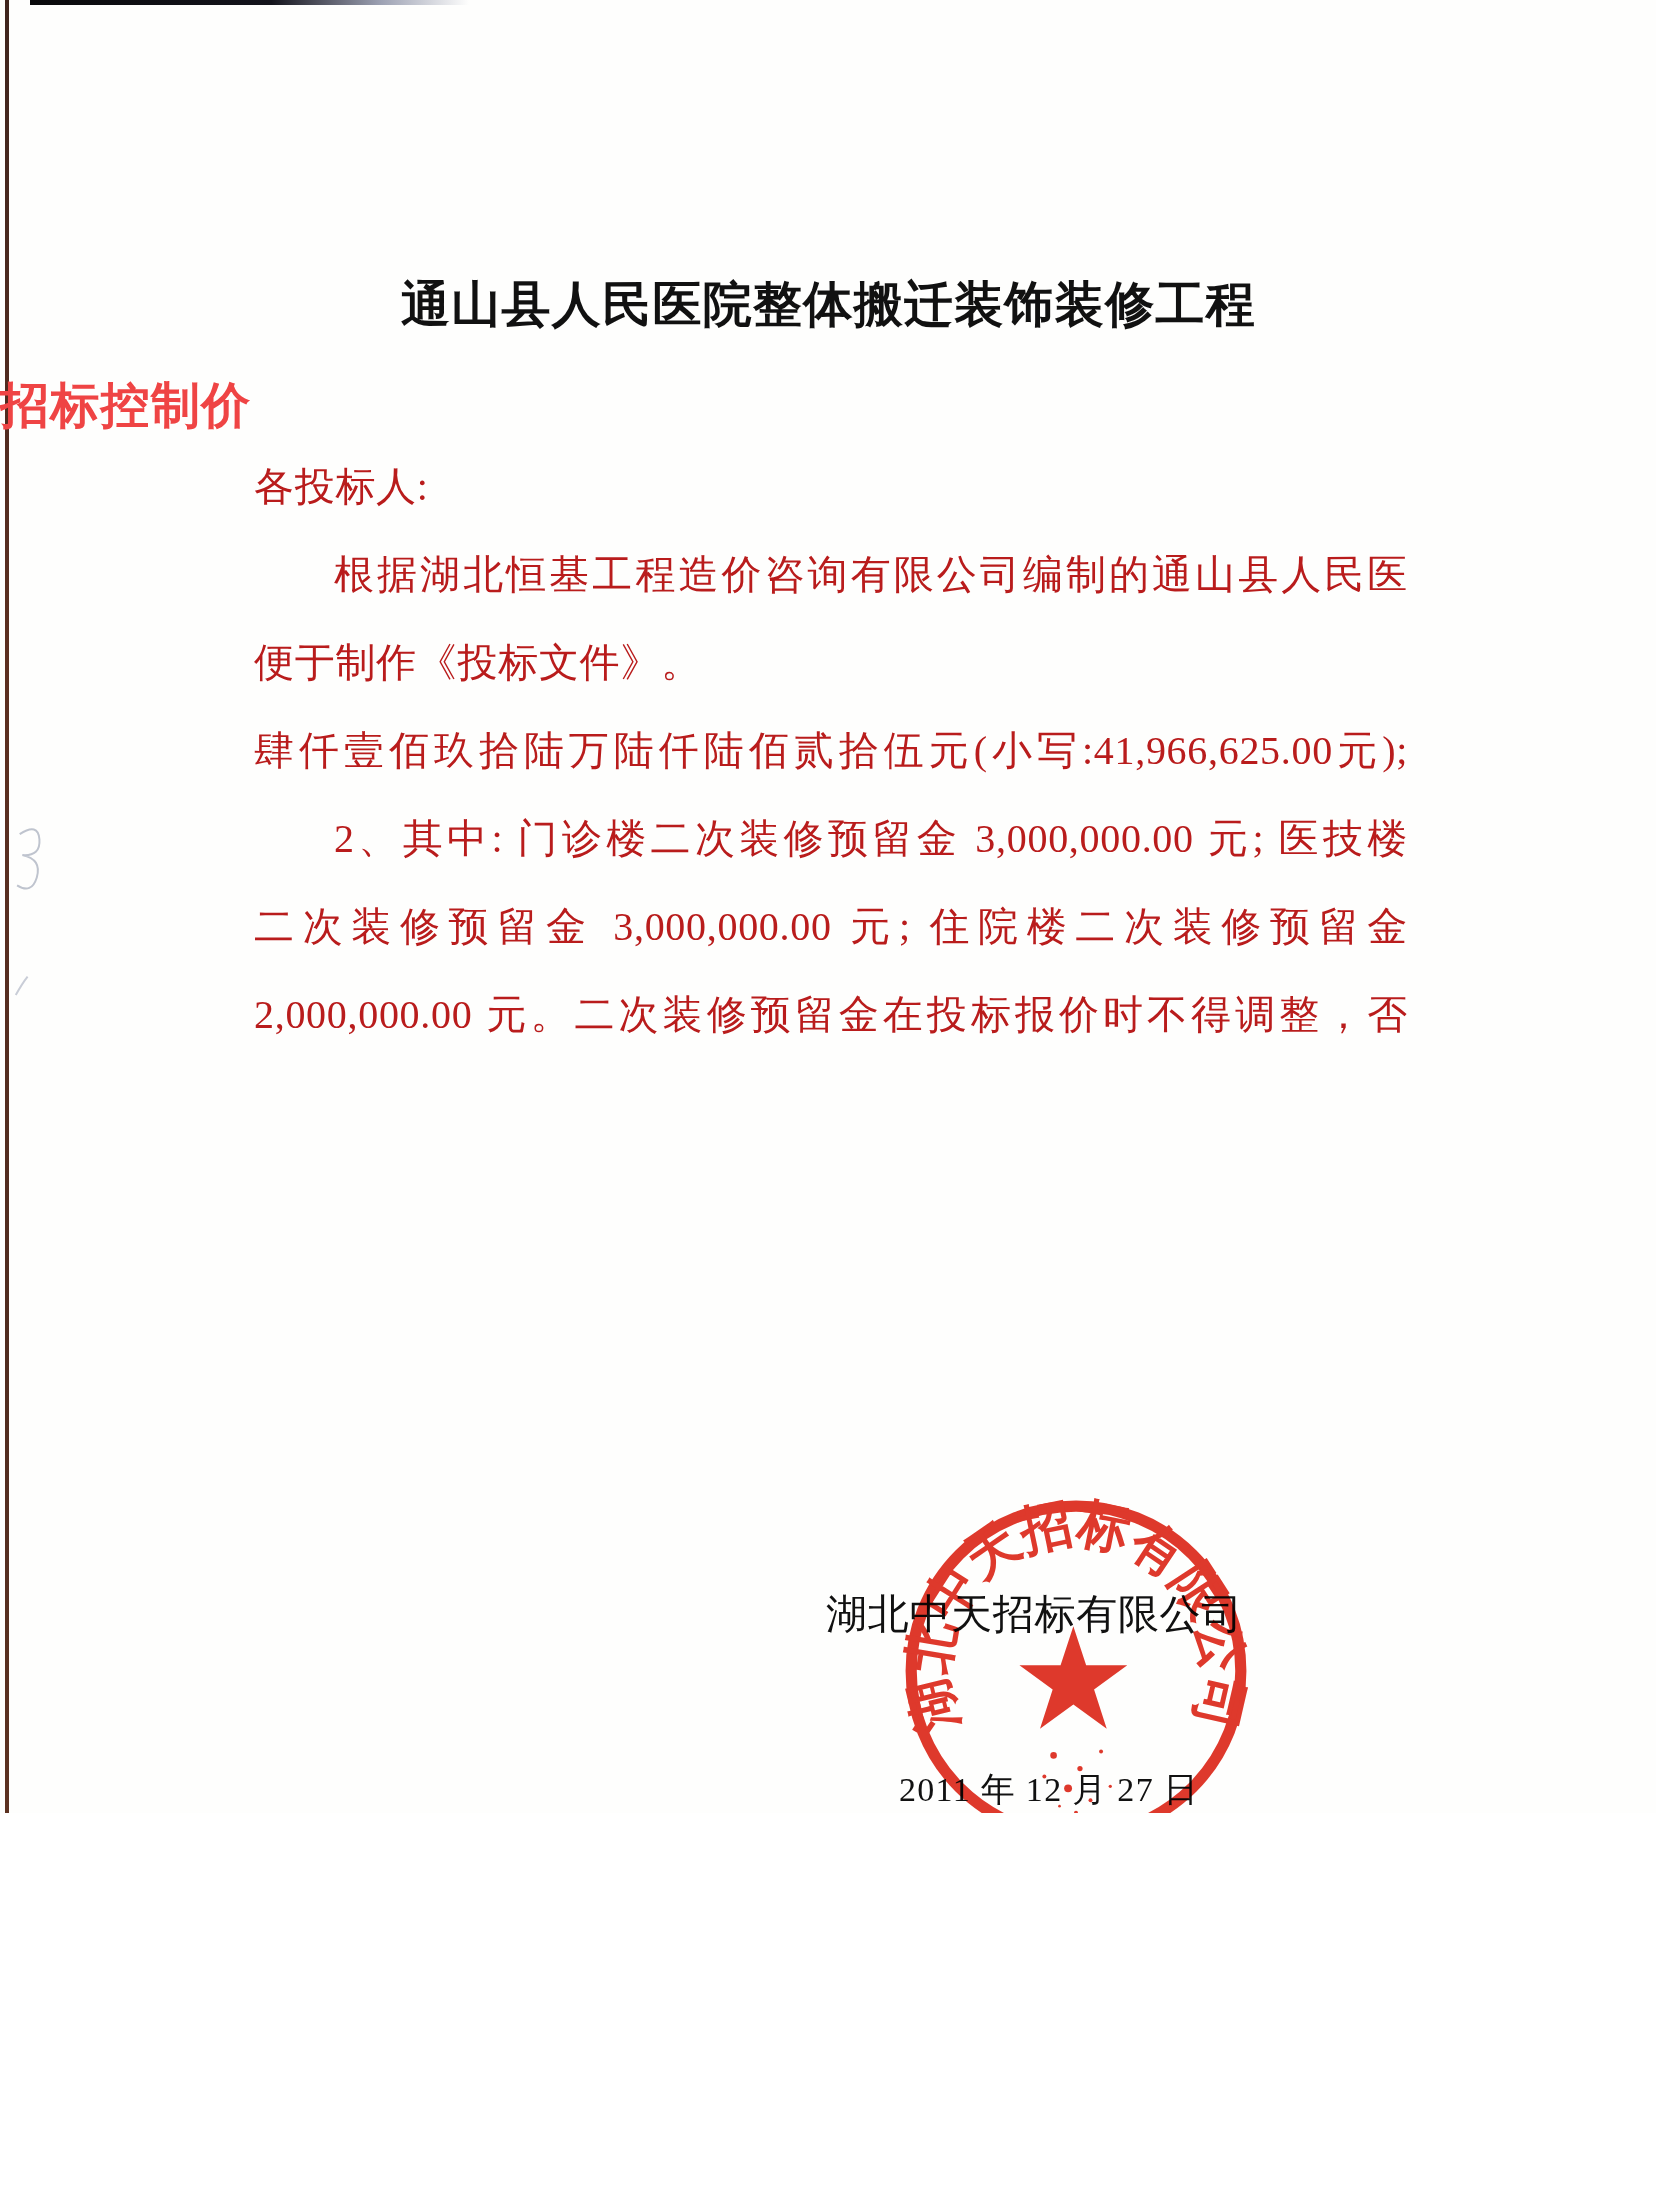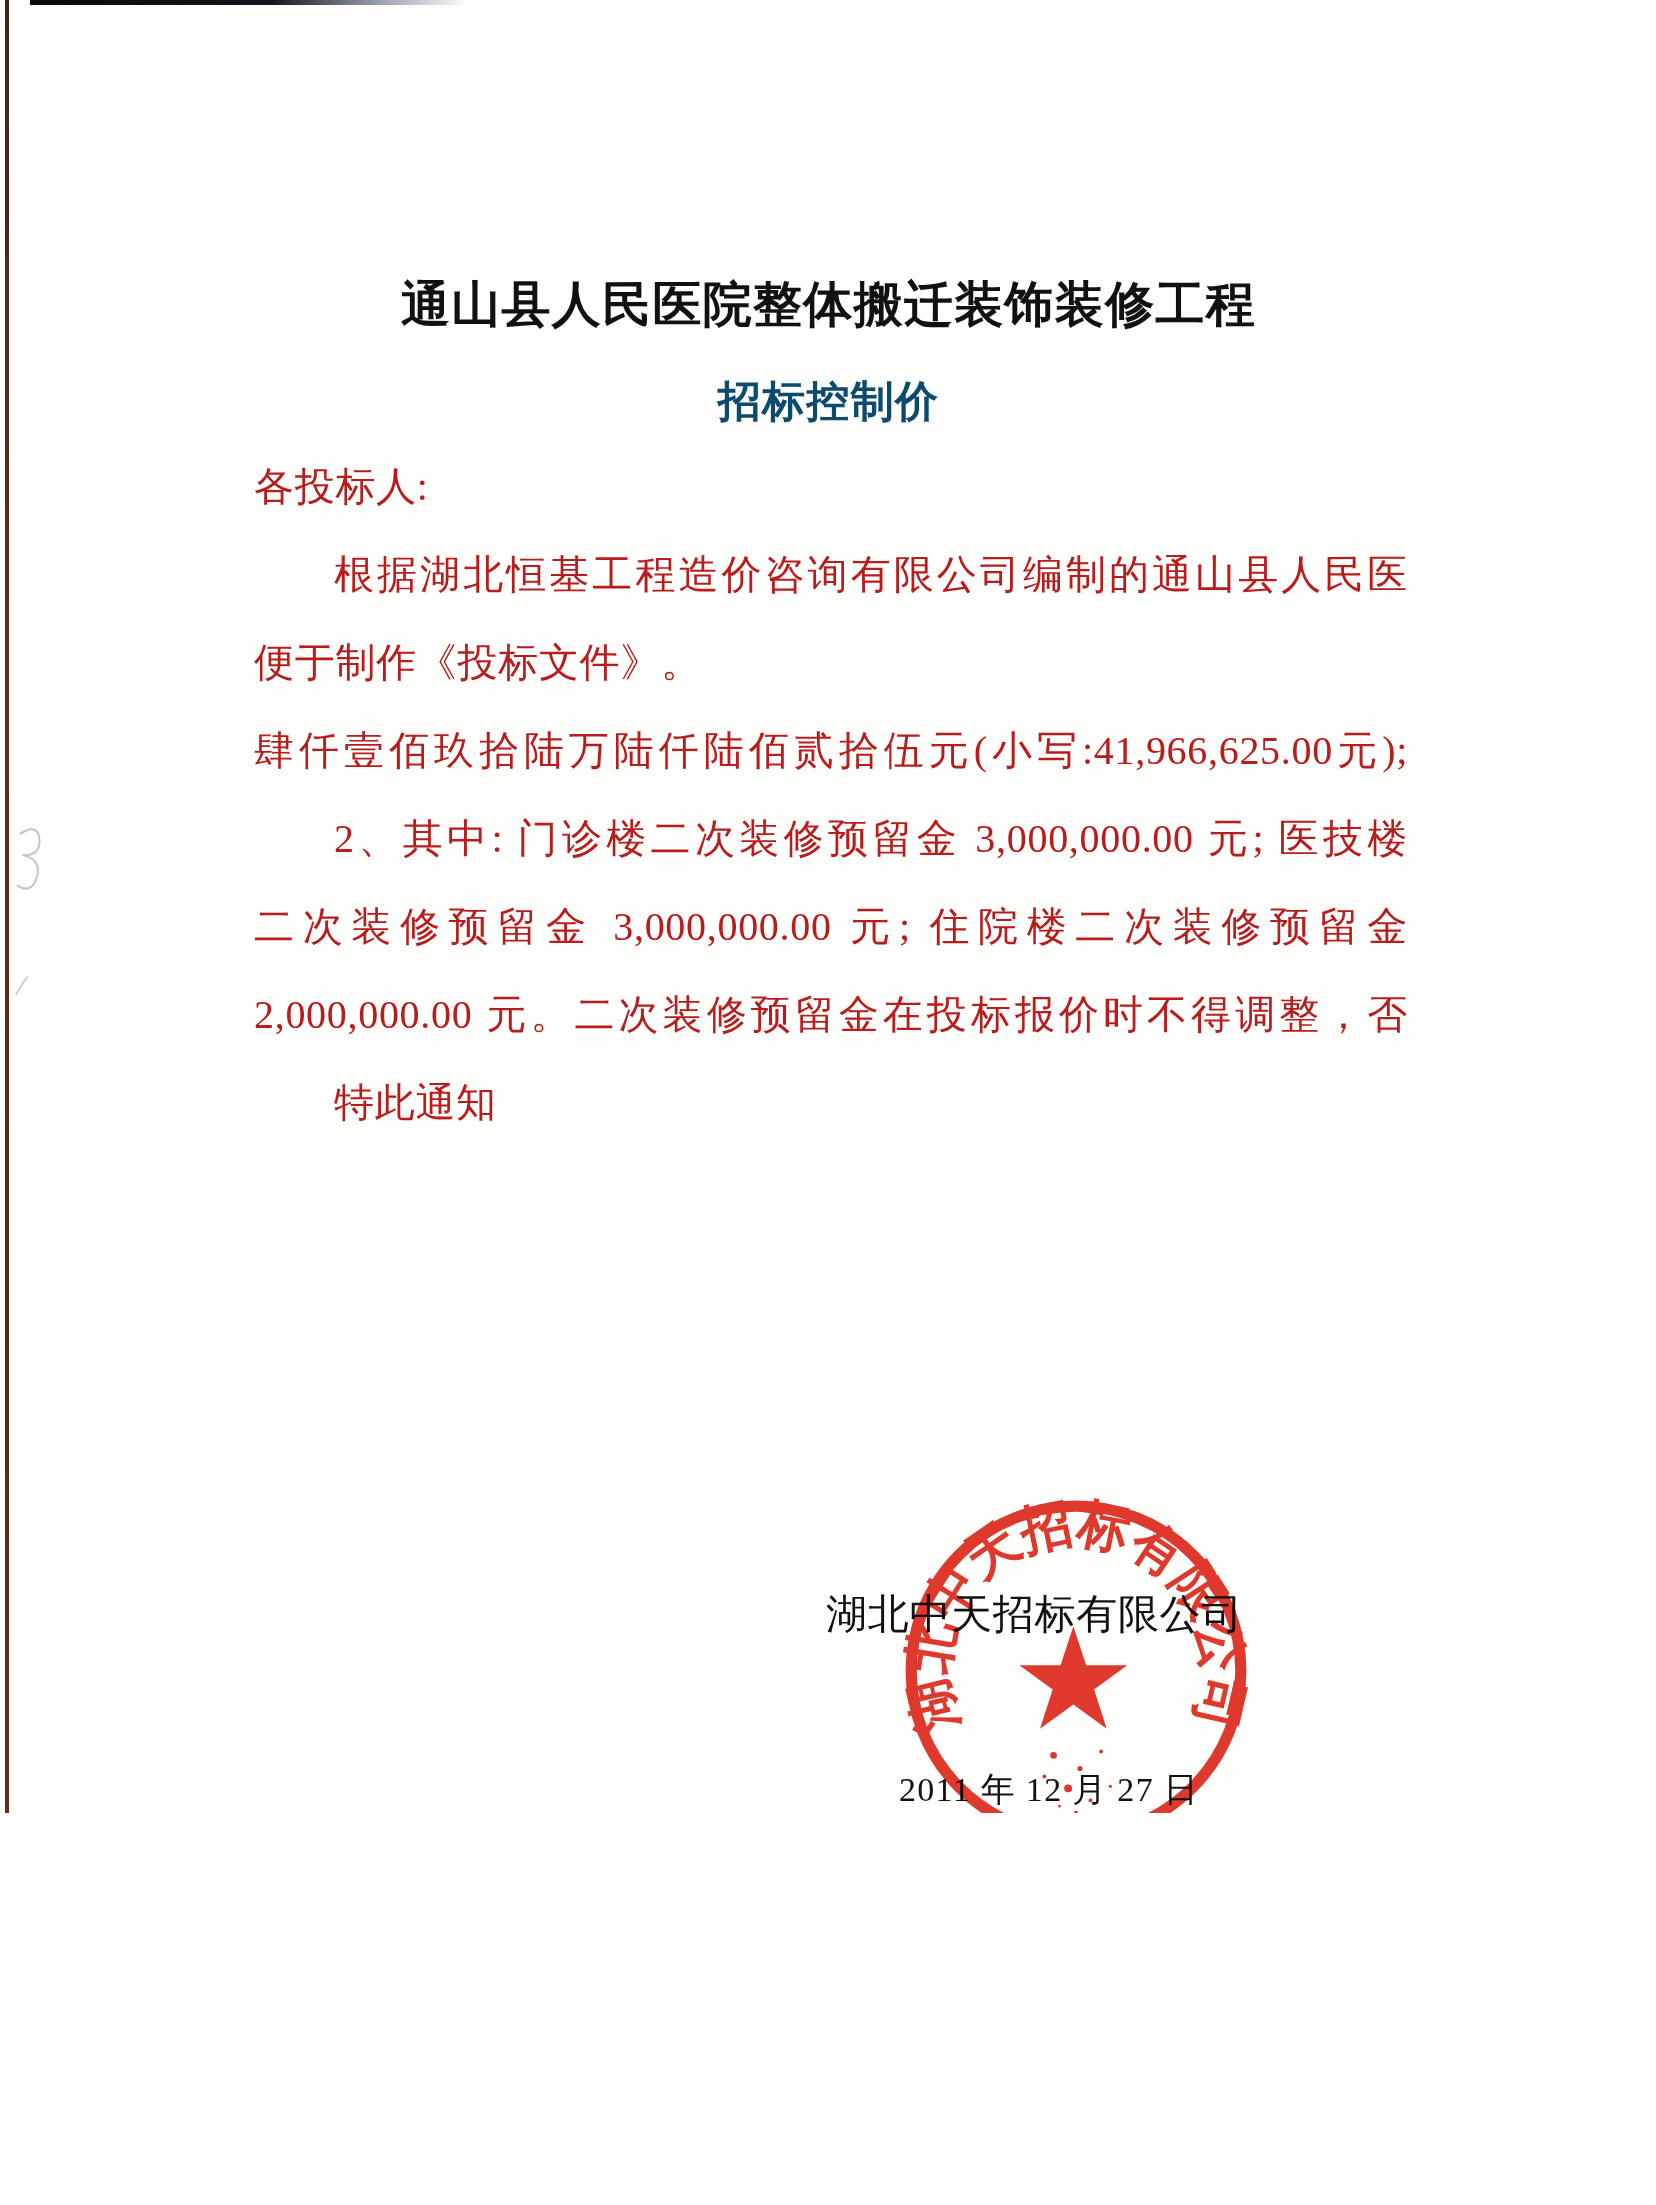--- a/index.html
+++ b/index.html
@@ -47,26 +47,25 @@
     font-weight: 700;
     font-size: 49px;
     letter-spacing: 1.3px;
     color: #111;
     margin: 0;
   }
   .title2 {
     position: absolute;
     left: 0; top: 373px;
     width: 1657px;
-    text-align: center;
     font-family: "Liberation Sans", sans-serif;
     font-weight: 700;
-    font-size: 43px;
+    font-size: 49px;
     letter-spacing: 1.3px;
-    color: #0c4a6e;
+    color: #ef4444;
     margin: 0;
   }
 
   
   .body-col {
     position: absolute;
     left: 254px; top: 443px;
     width: 1154px;
   }
   .bline {
@@ -136,21 +135,20 @@
   <h2 class="title2">招标控制价</h2>
 
   <div class="body-col">
       <div class="bline">各投标人:</div>
       <div class="bline just ind">根据湖北恒基工程造价咨询有限公司编制的通山县人民医</div>
       <div class="bline">便于制作《投标文件》。</div>
       <div class="bline just">肆仟壹佰玖拾陆万陆仟陆佰贰拾伍元(小写:41,966,625.00元);</div>
       <div class="bline just ind">2、其中: 门诊楼二次装修预留金 3,000,000.00 元; 医技楼</div>
       <div class="bline just">二次装修预留金 3,000,000.00 元; 住院楼二次装修预留金</div>
       <div class="bline just">2,000,000.00 元。二次装修预留金在投标报价时不得调整，否</div>
-      <div class="bline ind">特此通知</div>
     </div>
 
   <div class="company">湖北中天招标有限公司</div>
   <div class="sig-date">2011 年 12 月 27 日</div>
 
   <svg class="stamp" viewBox="-270 -270 540 540">
 
     <circle cx="0" cy="0" r="250" fill="none" stroke="#dd2a1c" stroke-width="17"></circle>
 
     <defs>

